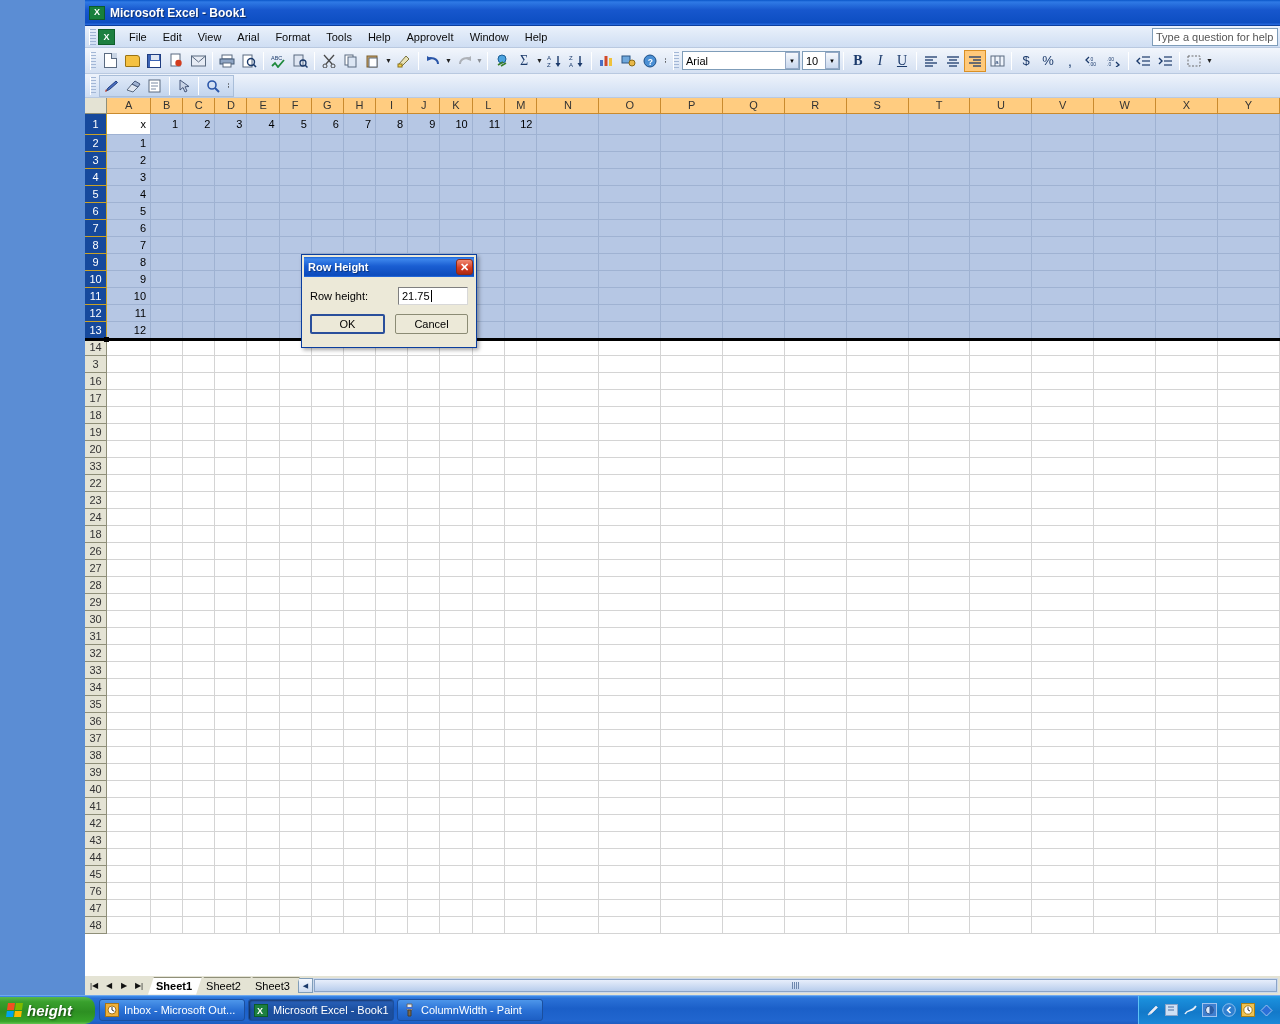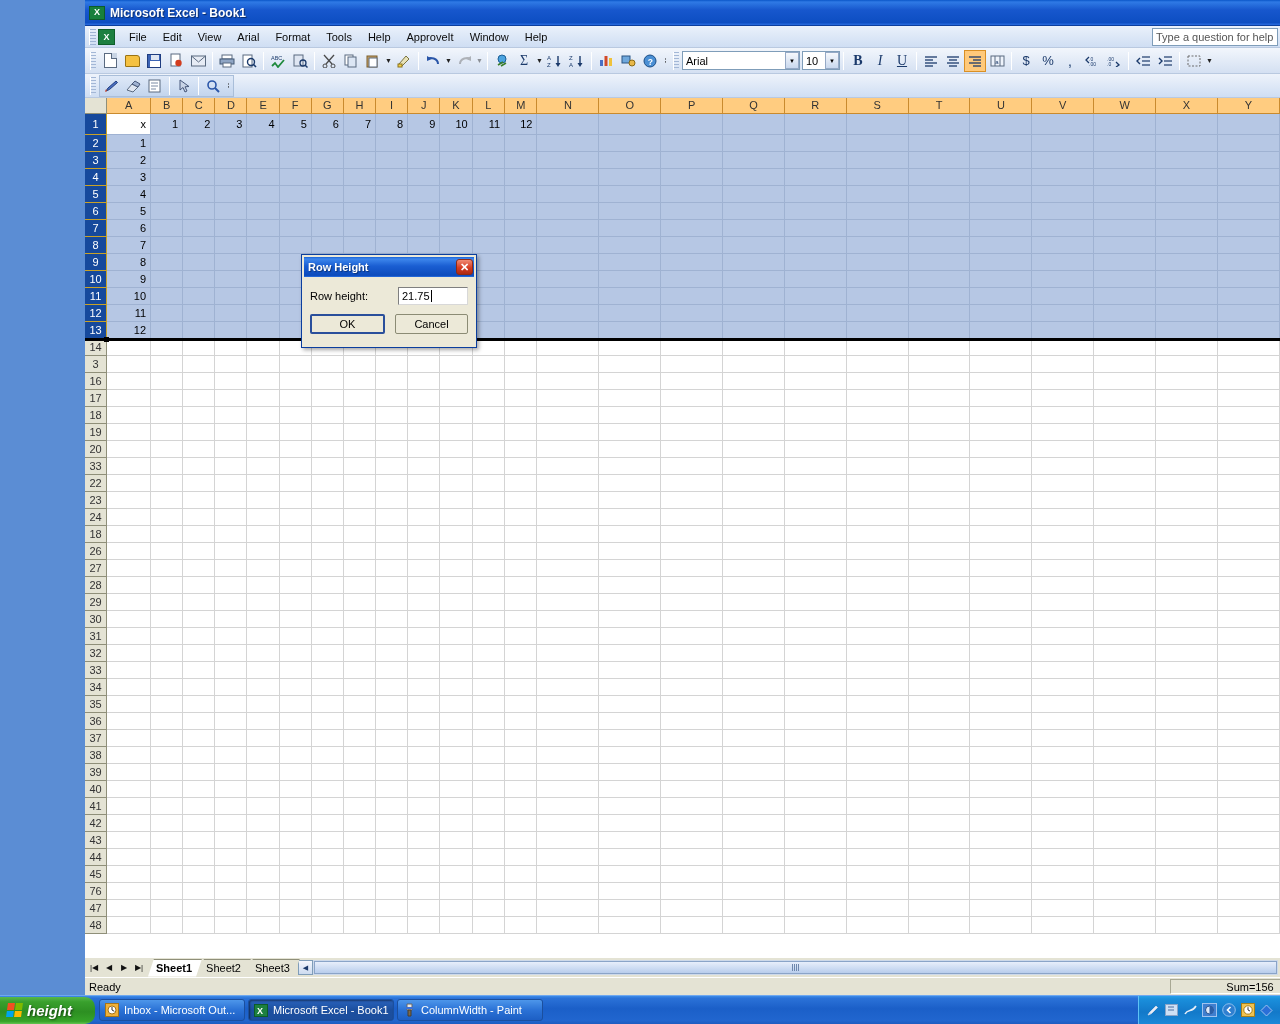--- a/index.html
+++ b/index.html
@@ -1959,25 +1959,20 @@
       <div class="hscroll">
         <div class="hs-left">◀</div>
         <div class="hs-track">
           <div class="hs-thumb">
               <span class="hs-grip"></span>
             </div>
         </div>
       </div>
     </div>
 
-    <div class="statusbar">
-      <span>Ready</span>
-      <span class="sb-sunk" style="position:absolute;left:1085px;width:160px;">Sum=156</span>
-
-    </div>
 
     <div id="row-height-dialog">
       <div class="dlg-title">
         <span class="t">Row Height</span>
         <div class="dlg-x">✕</div>
       </div>
       <div class="dlg-body">
         <div class="dlg-row">
           <span class="dlg-label">Row height:</span>
           <div class="dlg-input">

